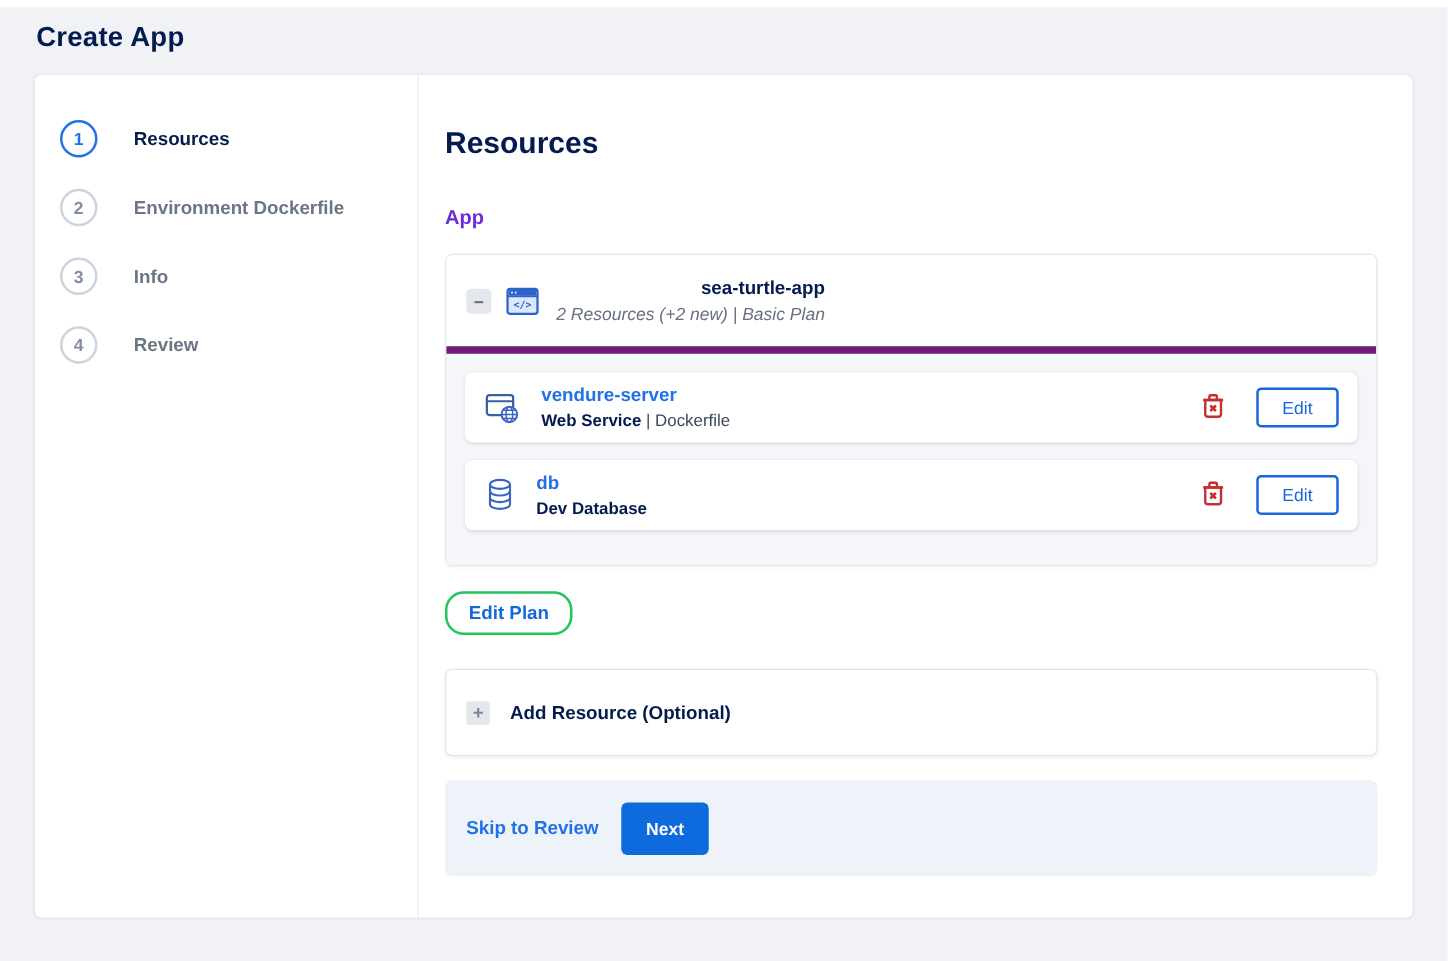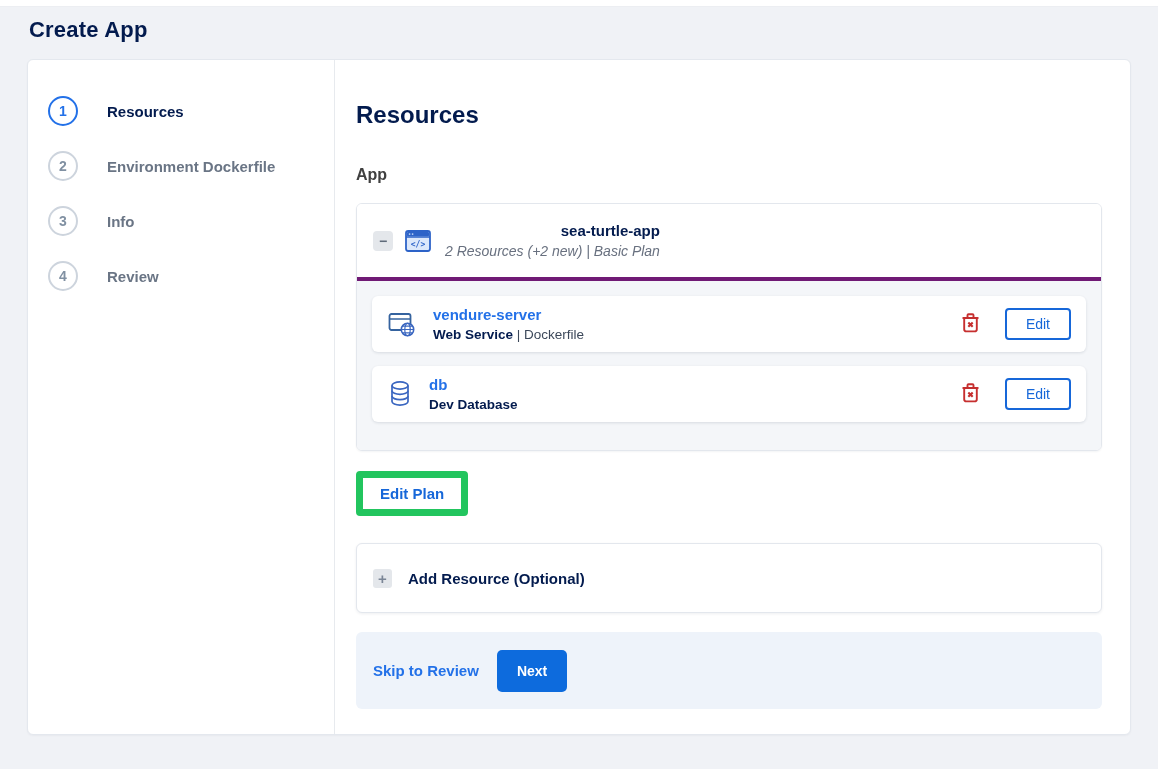--- a/index.html
+++ b/index.html
@@ -40,63 +40,63 @@
     display: flex; align-items: center; justify-content: center;
     font-size: 14px; font-weight: 700;
     border: 2px solid #cdd4dd; color: #8090a2; background: #fff;
   }
   .step.active .step-circle { border-color: #2371e8; color: #2371e8; }
   .step-label { font-size: 15px; font-weight: 700; color: #6a7585; }
   .step.active .step-label { color: #031b4e; }
   
   .content { flex: 1; padding: 41px 28px 0 21px; }
   .content-heading { font-size: 24px; font-weight: 700; color: #031b4e; line-height: 28px; }
-  .section-label { margin-top: 37px; font-size: 16px; font-weight: 700; color: #404040; line-height: 18px; }
+  .section-label { margin-top: 37px; font-size: 16px; font-weight: 700; color: #6d28d9; line-height: 18px; }
   .app-card {
     margin-top: 19px;
     border: 1px solid #e3e7ed;
     border-radius: 6px;
     overflow: hidden;
     box-shadow: 0 1px 2px rgba(14,30,60,.05);
   }
   .app-header { background: #fff; height: 73px; display: flex; align-items: center; padding: 0 16px; }
   .collapse-btn {
     width: 20px; height: 20px; flex: 0 0 20px;
     background: #e4e7eb; border: none; border-radius: 4px;
     color: #5f6b7a; font-size: 14px; font-weight: 700; line-height: 1;
     display: flex; align-items: center; justify-content: center;
     margin-right: 11px; cursor: pointer;
   }
   .app-icon { margin-right: 13px; display: flex; }
   .app-name { font-size: 15px; font-weight: 700; color: #031b4e; text-align: right; }
   .app-summary { font-size: 14px; color: #68707f; margin-top: 4px; font-style: italic; }
-  .app-body { background: #f4f6f9; border-top: 4px solid #701a75; padding: 15px 15px 28px; }
+  .app-body { background: #f4f6f9; border-top: 6px solid #701a75; padding: 15px 15px 28px; }
   .res-row {
     background: #fff; border-radius: 6px;
     box-shadow: 0 1px 3px rgba(16,30,60,.12);
     height: 56px; display: flex; align-items: center; padding: 0 15px;
   }
   .res-row + .res-row { margin-top: 14px; }
   .res-icon { margin-right: 16px; display: flex; }
   .res-name { font-size: 15px; font-weight: 700; color: #2371e8; cursor: pointer; }
   .res-meta { font-size: 13.5px; color: #1d2b47; margin-top: 4px; }
   .res-type { font-weight: 700; color: #031b4e; }
   .res-detail { font-weight: 400; color: #3c485a; }
   .res-actions { margin-left: auto; display: flex; align-items: center; gap: 25px; }
   .trash-btn { background: none; border: none; padding: 0; cursor: pointer; display: flex; }
   .edit-btn {
     background: #fff; border: 2px solid #1667d9; color: #1667d9;
     font-family: inherit; font-weight: 400; font-size: 14px;
     border-radius: 4px; padding: 6px 19px; cursor: pointer;
   }
   .edit-plan-btn {
     margin-top: 20px;
-    background: #fff; border: 7px solid #22c55e; color: #1667d9;
+    background: #fff; border: 2px solid #22c55e; color: #1667d9;
     font-family: inherit; font-weight: 700; font-size: 15px;
-    border-radius: 4px; padding: 7px 17px; cursor: pointer;
+    border-radius: 15px; padding: 7px 17px; cursor: pointer;
   }
   .add-resource {
     margin-top: 27px; height: 70px;
     background: #fff; border: 1px solid #e3e7ed; border-radius: 6px;
     box-shadow: 0 1px 3px rgba(16,30,60,.07);
     display: flex; align-items: center; padding: 0 16px; cursor: pointer;
   }
   .plus-box {
     width: 19px; height: 19px; background: #e4e7eb; border-radius: 3px;
     color: #7b8696; font-size: 15px; font-weight: 700; line-height: 1;

